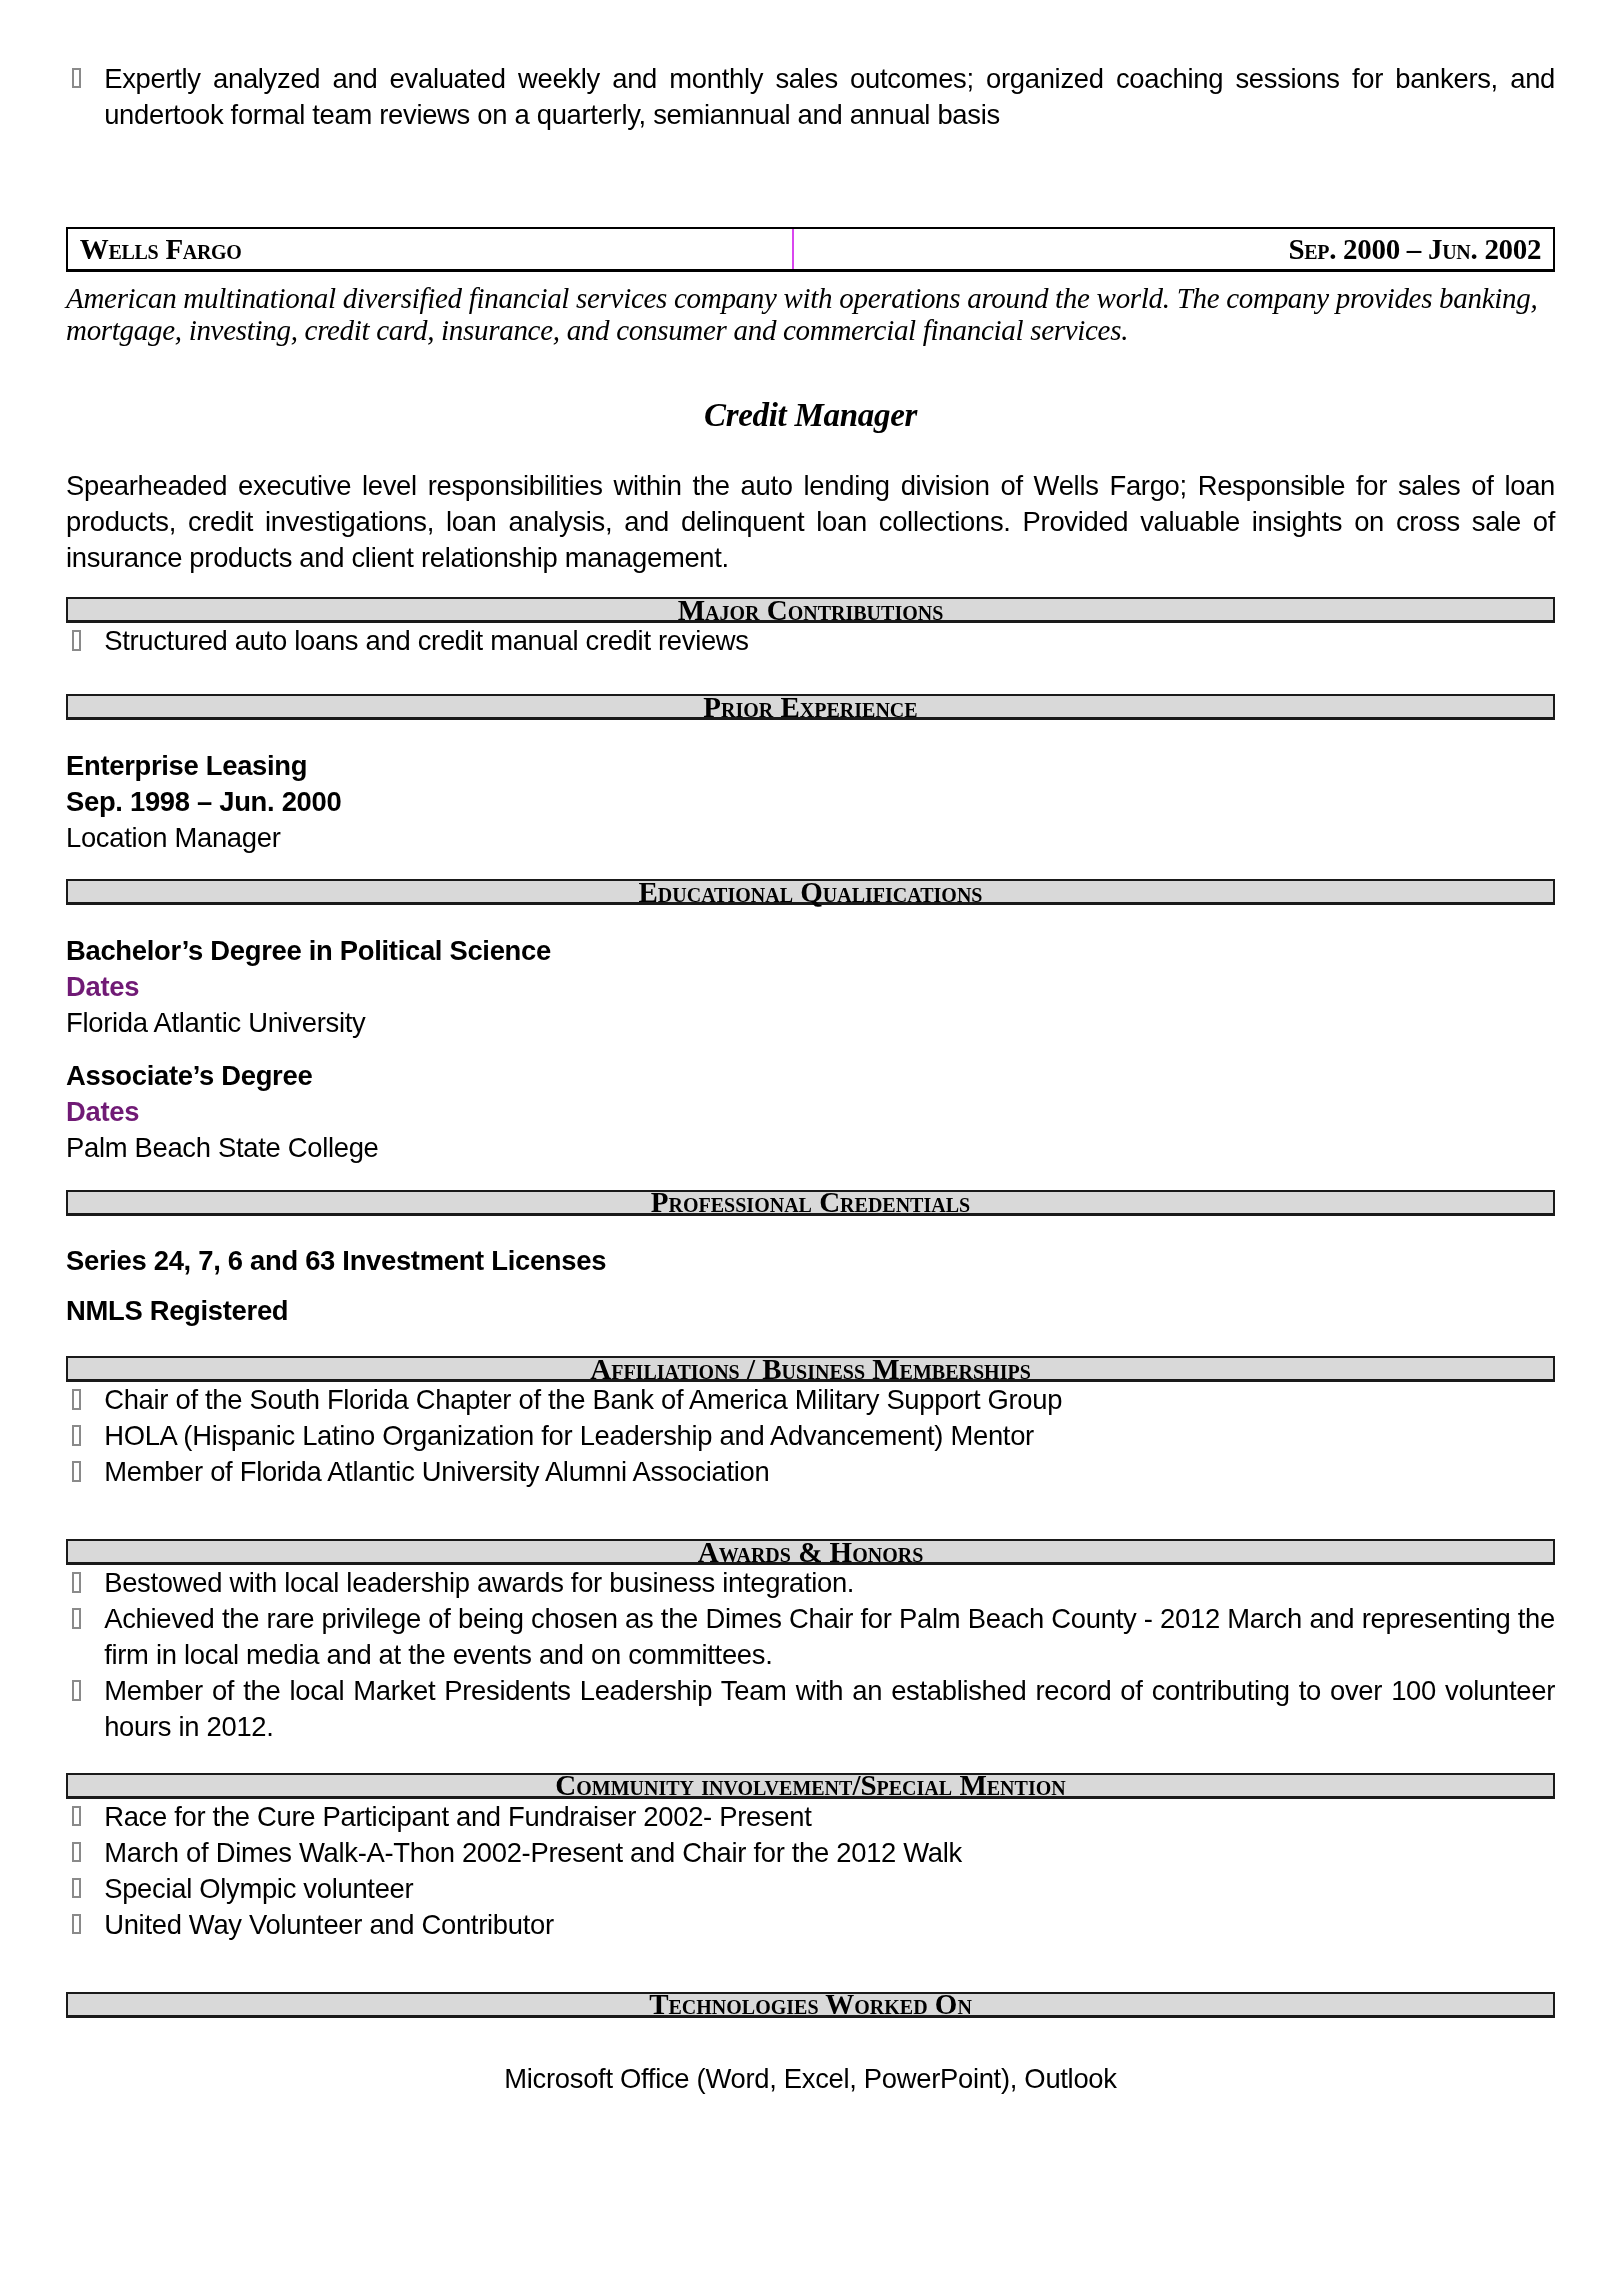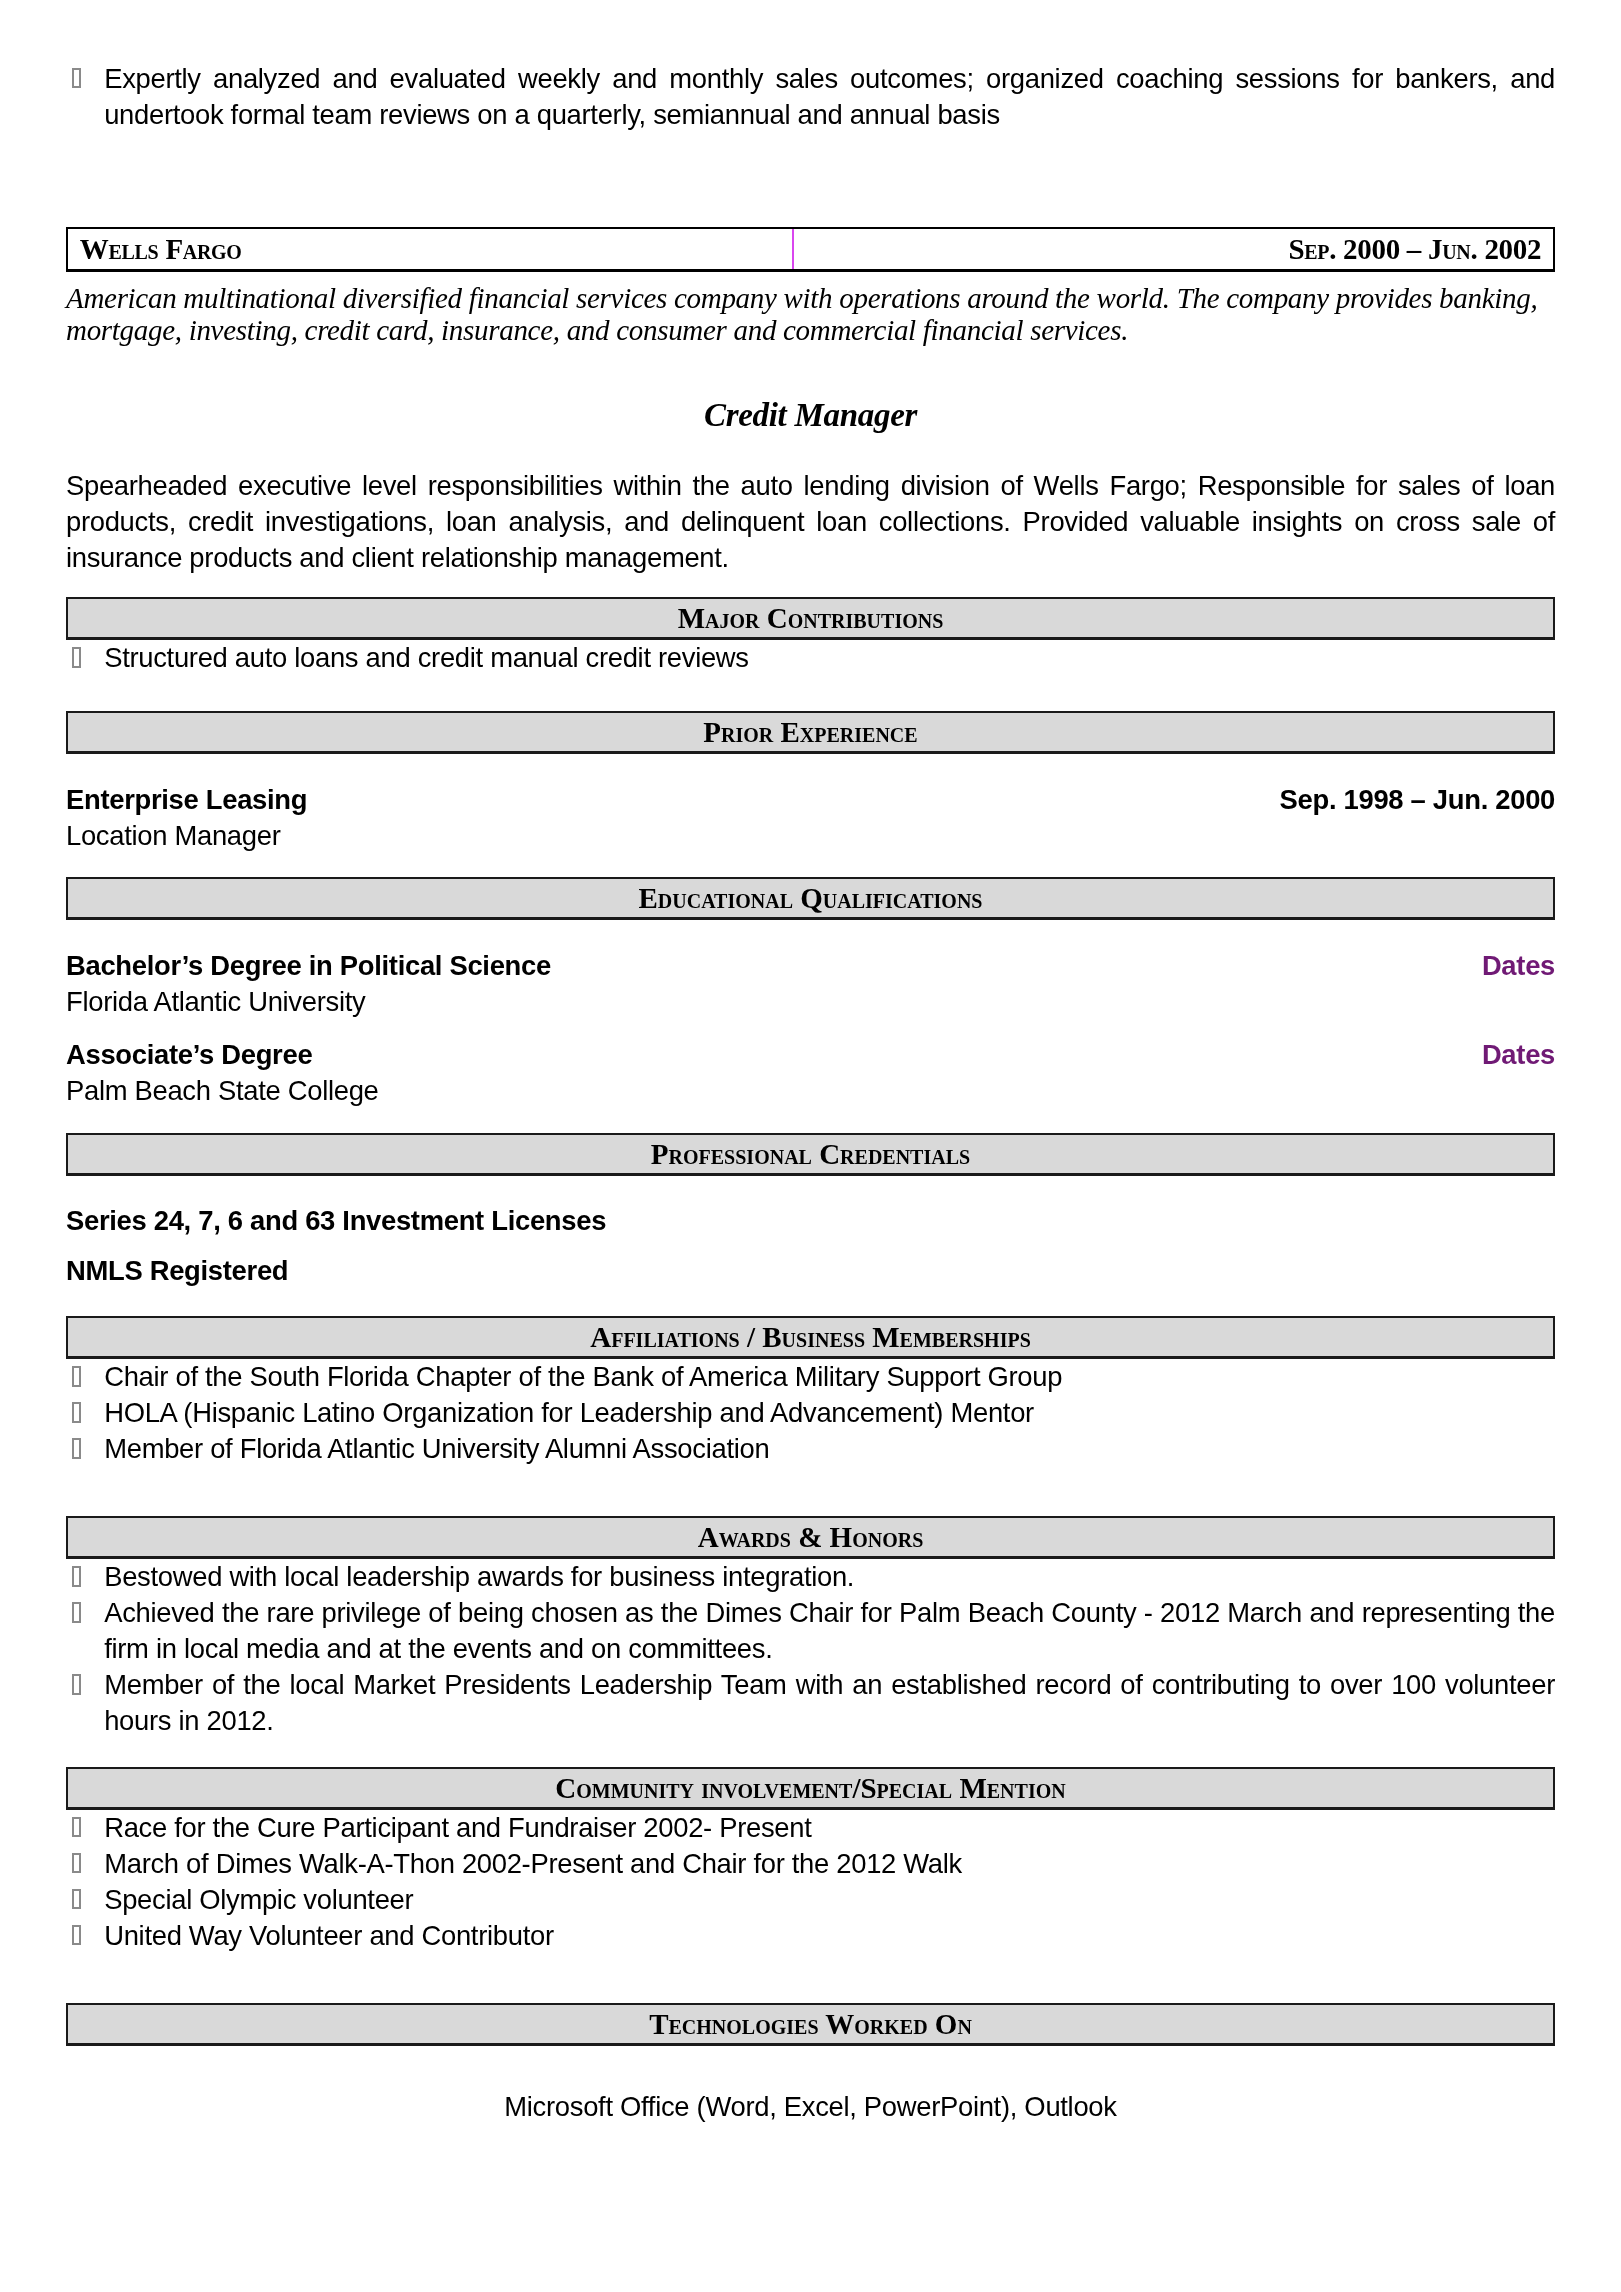--- a/index.html
+++ b/index.html
@@ -66,33 +66,33 @@
   }
 
   .summary { margin: 35px 0 0 0; }
 
   
   .section-bar {
     background: #d9d9d9;
     border: 2px solid #1a1a1a;
     border-bottom-width: 3.9px;
     box-sizing: border-box;
-    height: 43px;
+    height: 26px;
     display: flex;
     align-items: center;
     justify-content: center;
     font-family: "Liberation Serif", serif;
     font-variant: small-caps;
     font-weight: bold;
     font-size: 29px;
     letter-spacing: 0;
   }
 
   
-  .entry-row { display: flex; justify-content: space-between; align-items: baseline; }
+  .entry-row { display: flex; justify-content: space-between; align-items: baseline; flex-direction: column; }
   .bold { font-weight: bold; }
   .dates-red { color: #701a75; font-weight: bold; }
 
   .center-line { text-align: center; }
 
   
   .mt-22 { margin-top: 21.6px; }  .mt-24 { margin-top: 23.5px; }  .mt-28 { margin-top: 27.4px; }
   .mt-30 { margin-top: 29px; }  .mt-36 { margin-top: 35px; }
   .mt-14 { margin-top: 13.7px; }  .mt-18 { margin-top: 17.6px; }
   .mt-42 { margin-top: 41px; }  .mt-44 { margin-top: 43px; }

